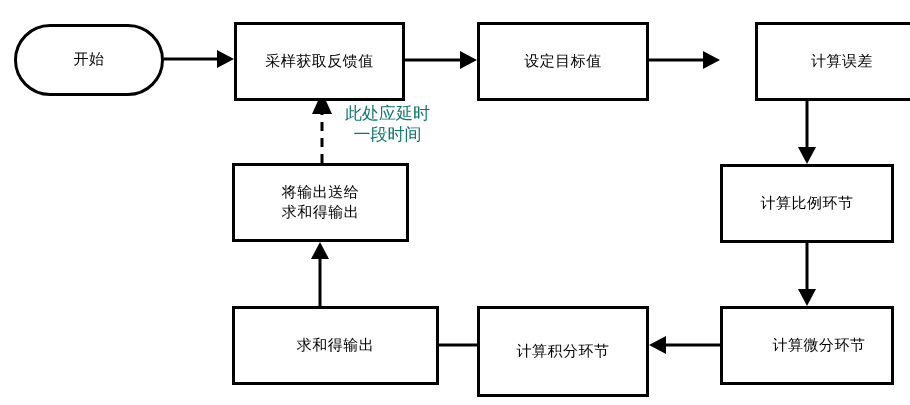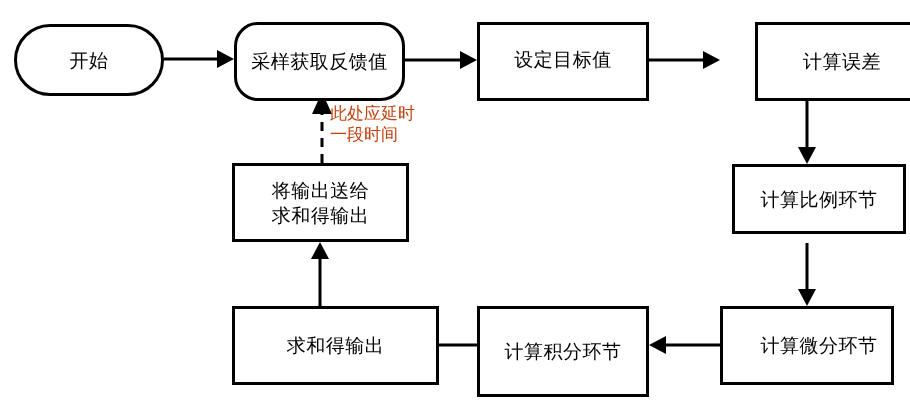--- a/index.html
+++ b/index.html
@@ -20,33 +20,34 @@
   .node {
     position: absolute;
     box-sizing: border-box;
     background: #ffffff;
     border: 3px solid #000000;
     display: flex;
     align-items: center;
     justify-content: center;
     text-align: center;
     color: #000000;
-    font-size: 19px;
+    font-size: 15px;
     line-height: 1.28;
     letter-spacing: 0.5px;
     white-space: pre-line;
   }
   .node.terminal {
     border-radius: 40px;
   }
   .annotation {
     position: absolute;
-    color: #c2410c;
+    color: #0f766e;
     font-size: 17px;
     line-height: 1.22;
+    text-align: center;
     white-space: pre-line;
   }
   .edge-layer {
     position: absolute;
     left: 0;
     top: 0;
     width: 910px;
     height: 405px;
   }
   .edge-line {
@@ -109,27 +110,27 @@
     </g>
 
     <g>
       <line class="edge-line dashed" x1="322" y1="163" x2="322" y2="110"></line>
       <polygon class="edge-head" points="322,92 312,114 332,114"></polygon>
     </g>
   </svg>
 
   <div class="node terminal" style="left:14px; top:24px; width:150px; height:72px;">开始</div>
 
-  <div class="node" style="left:234px; top:22px; width:171px; height:79px;border-radius:24px;">采样获取反馈值</div>
+  <div class="node" style="left:234px; top:22px; width:171px; height:79px;">采样获取反馈值</div>
 
-  <div class="node" style="left:477px; top:22px; width:172px; height:79px;font-family:Liberation Mono, monospace;">设定目标值</div>
+  <div class="node" style="left:477px; top:22px; width:172px; height:79px;">设定目标值</div>
 
   <div class="node" style="left:720px; top:22px; width:174px; height:79px;margin-left:35px;">计算误差</div>
 
-  <div class="node" style="left:720px; top:164px; width:174px; height:70px;margin-left:12px;">计算比例环节</div>
+  <div class="node" style="left:720px; top:164px; width:174px; height:79px;">计算比例环节</div>
 
   <div class="node" style="left:720px; top:306px; width:174px; height:79px;padding-left:24px;">计算微分环节</div>
 
   <div class="node" style="left:477px; top:306px; width:172px; height:91px;">计算积分环节</div>
 
   <div class="node" style="left:232px; top:306px; width:207px; height:79px;">求和得输出</div>
 
   <div class="node" style="left:232px; top:163px; width:177px; height:79px;">将输出送给
 求和得输出</div>
 

